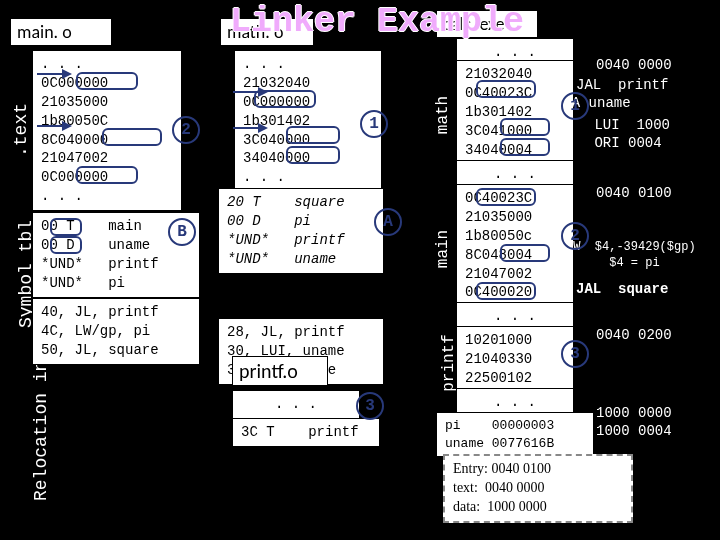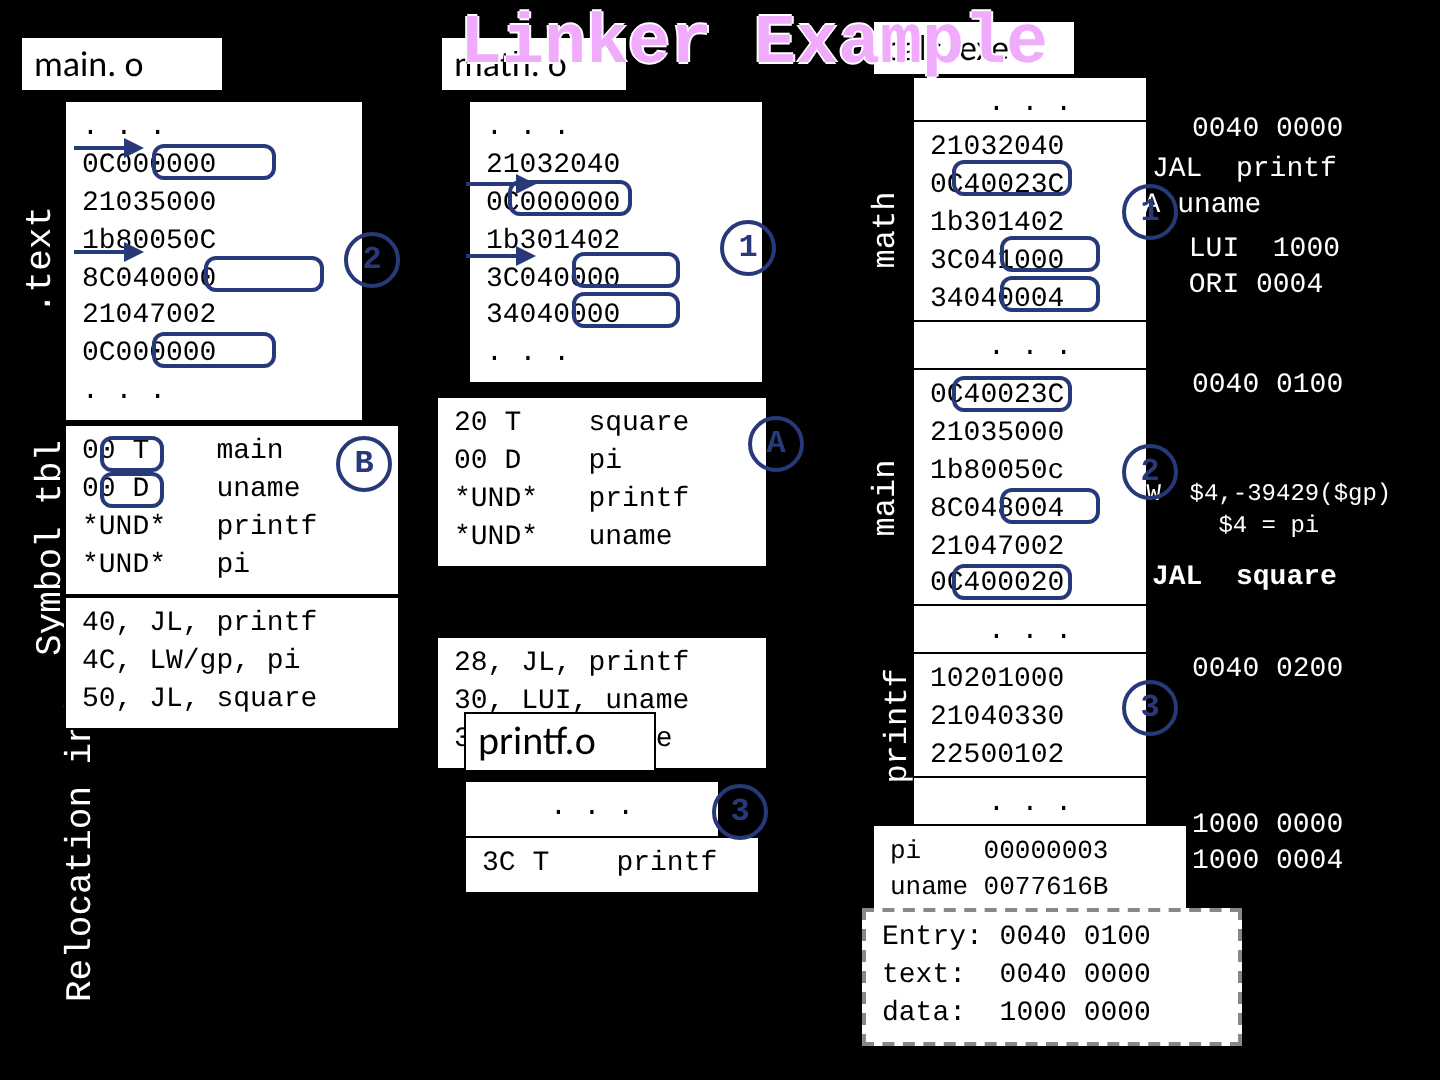--- a/index.html
+++ b/index.html
@@ -112,21 +112,21 @@
 50, JL, square</div>
 
 <div class="tab" style="left:220px; top:18px; width:80px;">math. o</div>
 <div class="obj-box mono-block" style="left:234px; top:50px; width:130px;">. . .
 21032040
 0C000000
 1b301402
 3C040000
 34040000
 . . .</div>
-<div class="obj-box mono-block" style="left:218px; top:198px; width:148px;">20 T    square
+<div class="obj-box mono-block" style="left:218px; top:188px; width:148px;font-style:italic;">20 T    square
 00 D    pi
 *UND*   printf
 *UND*   uname</div>
 <div class="obj-box mono-block" style="left:218px; top:282px; width:148px;margin-top:36px;">28, JL, printf
 30, LUI, uname
 34, LA, uname</div>
 
 <div class="tab" style="left:232px; top:356px; width:82px; font-size:20px;">printf.o</div>
 <div class="obj-box mono-block" style="left:232px; top:390px; width:110px; text-align:center;">. . .</div>
 <div class="obj-box mono-block" style="left:232px; top:418px; width:130px;">3C T    printf</div>
@@ -145,21 +145,21 @@
 8C048004
 21047002
 0C400020</div>
 <div class="obj-box mono-block" style="left:456px; top:302px; width:100px; text-align:center;">. . .</div>
 <div class="obj-box mono-block" style="left:456px; top:326px; width:100px;">10201000
 21040330
 22500102</div>
 <div class="obj-box mono-block" style="left:456px; top:388px; width:100px; text-align:center;">. . .</div>
 <div class="obj-box mono-block" style="left:436px; top:412px; width:140px; font-size:13px;">pi    00000003
 uname 0077616B</div>
-<div class="obj-box mono-block" style="left:431px; top:454px; width:170px; border:2px dashed #888;">Entry: 0040 0100
+<div class="obj-box mono-block" style="left:443px; top:454px; width:170px; border:2px dashed #888;font-family:Liberation Serif, serif;">Entry: 0040 0100
 text:  0040 0000
 data:  1000 0000</div>
 
 <div class="vlabel" style="left:424px; top:106px; font-size:16px;">math</div>
 <div class="vlabel" style="left:424px; top:240px; font-size:16px;">main</div>
 <div class="vlabel" style="left:420px; top:354px; font-size:16px;">printf</div>
 
 <div class="circle" style="left:172px; top:116px;">2</div>
 <div class="circle" style="left:168px; top:218px;">B</div>
 <div class="circle" style="left:360px; top:110px;">1</div>

